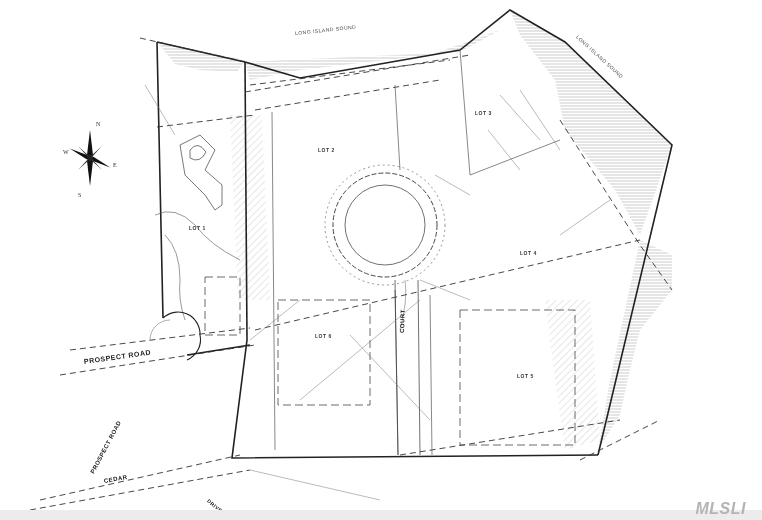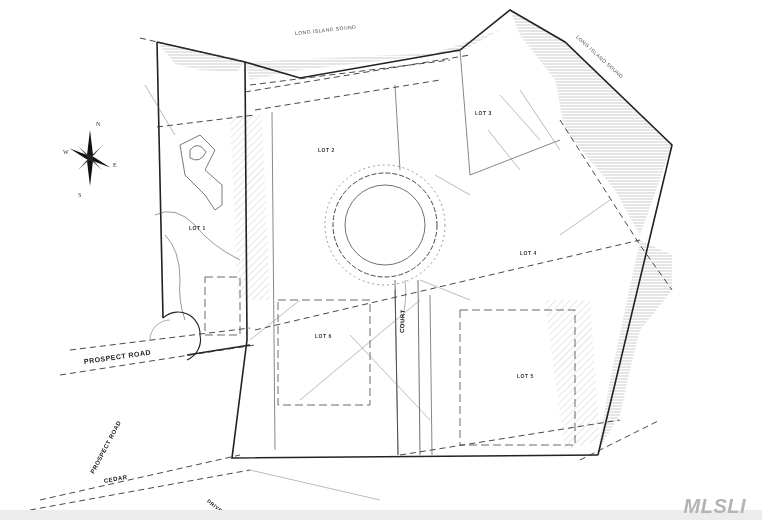--- a/index.html
+++ b/index.html
@@ -3,21 +3,21 @@
 <meta charset="utf-8">
 <style>
   html, body { margin:0; padding:0; background:#ffffff; }
   #stage { position:relative; width:762px; height:520px; overflow:hidden; background:#ffffff; font-family:"Liberation Sans", sans-serif; }
   #plan { position:absolute; left:0; top:0; width:762px; height:510px; }
   #bottom-band { position:absolute; left:0; top:510px; width:762px; height:10px; background:#ececec; }
   .lbl { position:absolute; font-family:"Liberation Sans", sans-serif; color:#333; white-space:nowrap; transform-origin:left center; letter-spacing:0.5px; }
   .road { font-size:7px; font-weight:bold; color:#222; }
   .tiny { font-size:4px; color:#444; }
   .lot { font-size:5px; color:#333; font-weight:bold; }
-  #watermark { position:absolute; right:16px; bottom:2px; font-family:"Liberation Sans", sans-serif; font-weight:bold; font-style:italic; font-size:20px; color:#b4b4b4; letter-spacing:0.5px; }
+  #watermark { position:absolute; right:16px; bottom:2px; font-family:"Liberation Sans", sans-serif; font-weight:bold; font-style:italic; font-size:16px; color:#b4b4b4; letter-spacing:0.5px; }
   .compass-lbl { position:absolute; font-size:6px; color:#333; font-family:"Liberation Serif", serif; }
 </style>
 </head>
 <body>
 
 <div id="stage">
 
   <svg id="plan" viewBox="0 0 762 510" xmlns="http://www.w3.org/2000/svg">
     <defs>
       <pattern id="hatchH" width="4" height="3" patternUnits="userSpaceOnUse">

